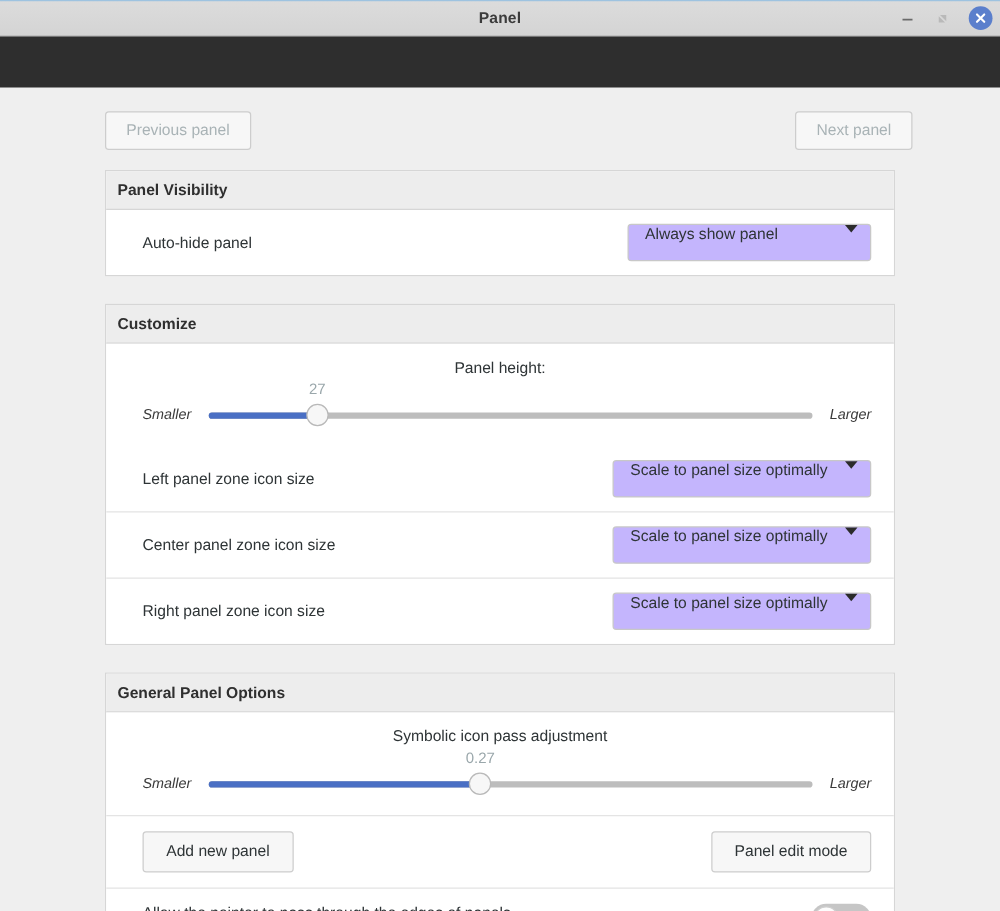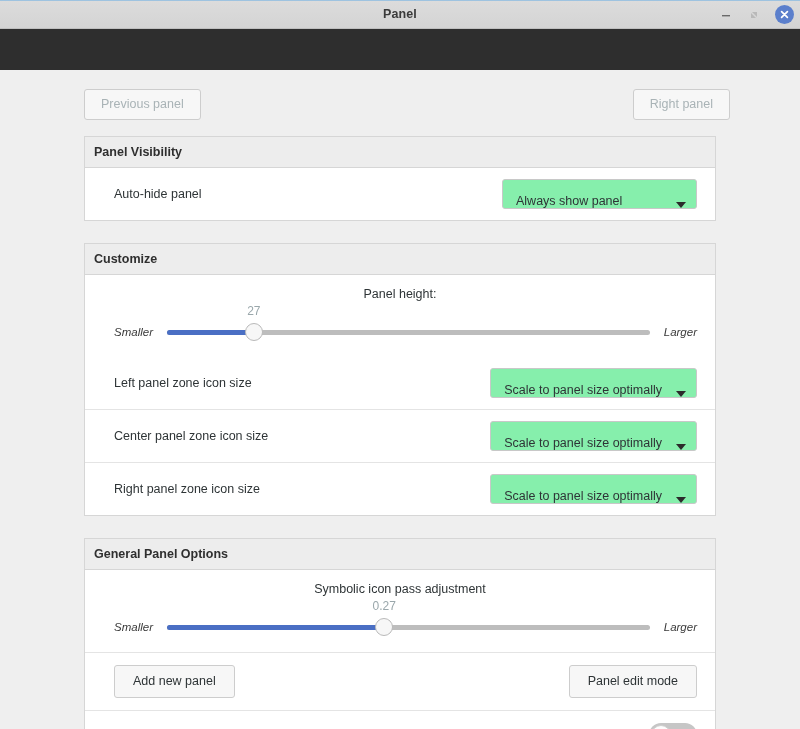--- a/index.html
+++ b/index.html
@@ -88,26 +88,26 @@
   .row {
     display: flex; align-items: center; justify-content: space-between;
     padding: 11px 18px 11px 29px;
     min-height: 45px;
   }
   .row + .row { border-top: 1px solid #e4e4e4; }
   .row-label { font-size: 12.5px; color: #2e3436; }
 
   
   .combo {
-    background: #86efac;
+    background: #c4b5fd;
     border: 1px solid #c8c8c8;
     border-radius: 3px;
     min-width: 195px;
     height: 30px;
-    display: flex; align-items: flex-end; justify-content: space-between;
+    display: flex; align-items: flex-start; justify-content: space-between;
     padding: 0 10px 0 13px;
     font-size: 12.5px;
     color: #2e3436;
     cursor: pointer;
   }
   .combo .caret {
     width: 0; height: 0;
     border-left: 5px solid transparent;
     border-right: 5px solid transparent;
     border-top: 6px solid #2b2b2b;
@@ -151,21 +151,21 @@
     position: absolute;
     top: -19px;
     font-size: 12px;
     color: #9aa7ab;
     transform: translateX(-50%);
     white-space: nowrap;
   }
 
   
   .action-row {
-    display: flex; justify-content: space-between; align-items: center;
+    display: flex; justify-content: space-between; 
     padding: 12px 18px 12px 29px;
     border-top: 1px solid #e4e4e4;
   }
   .action-row .btn { padding: 8px 18px; }
 
   
   .switch {
     width: 48px; height: 24px;
     border-radius: 12px;
     background: #c6c6c6;
@@ -212,21 +212,21 @@
       </div>
     </div>
   </div>
 
   <div class="dark-strip"></div>
 
   <div class="content">
 
     <div class="navrow">
       <button class="btn disabled nav-prev">Previous panel</button>
-      <button class="btn disabled nav-next">Right panel</button>
+      <button class="btn disabled nav-next">Next panel</button>
     </div>
 
     <div class="frame">
       <div class="frame-header">Panel Visibility</div>
       <div class="frame-body">
         <div class="row">
           <span class="row-label">Auto-hide panel</span>
           <div class="combo">
             <span>Always show panel</span>
             <span class="caret"></span>

